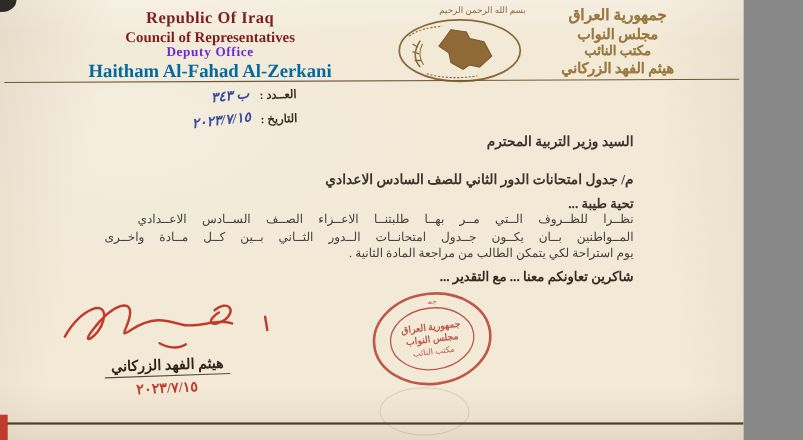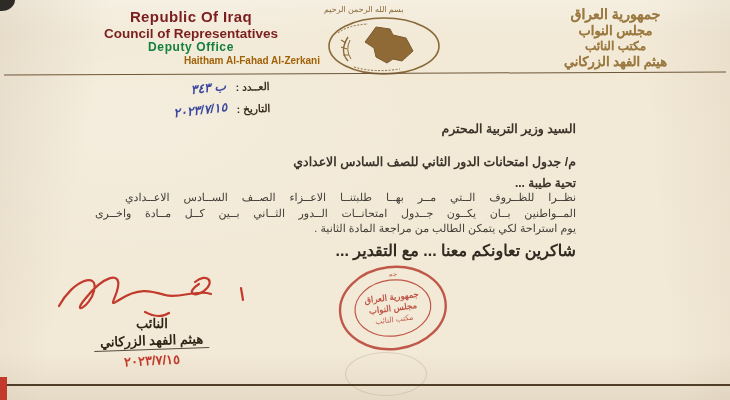--- a/index.html
+++ b/index.html
@@ -1,32 +1,32 @@
 <!DOCTYPE html>
 <html><head>
 <meta charset="utf-8">
 <style>
   html,body{margin:0;padding:0;background:#888;}
-  .page{position:relative;width:730px;height:400px;overflow:hidden;
-        background:#f2e9d6;font-family:Liberation Sans, sans-serif;}
+  .page{position:relative;width:676px;height:400px;overflow:hidden;
+        background:#f2e9d6;font-family:Liberation Serif, serif;}
   .page::before{content:"";position:absolute;inset:0;pointer-events:none;
     background:
       linear-gradient(100deg, rgba(120,90,60,.10), transparent 14%),
       linear-gradient(265deg, rgba(120,90,60,.07), transparent 12%),
       linear-gradient(180deg, rgba(255,255,255,.28), transparent 9%, transparent 88%, rgba(120,90,60,.10)),
       radial-gradient(ellipse at 18% 30%, rgba(255,255,255,.18), transparent 40%);}
   .corner-mark{position:absolute;left:0;top:0;width:15px;height:11px;background:#2e2a26;
       border-bottom-right-radius:90% 100%;}
   
   .hdr-en{position:absolute;left:62px;top:9px;width:258px;text-align:center;line-height:1.12;}
   .en1{font-size:15px;font-weight:bold;color:#7b1e1e;letter-spacing:.4px;}
   .en2{font-size:13.5px;font-weight:bold;color:#7b1e1e;}
-  .en3{font-size:12px;font-weight:bold;color:#15803d;letter-spacing:.6px;}
-  .en4{font-size:10px;font-weight:bold;color:#a16207;margin-top:1px;text-align:right;}
-  .hdr-emblem{position:absolute;left:324px;top:5px;width:134px;text-align:left;}
+  .en3{font-size:12px;font-weight:bold;color:#6d28d9;letter-spacing:.6px;}
+  .en4{font-size:17px;font-weight:bold;color:#0369a1;margin-top:1px;}
+  .hdr-emblem{position:absolute;left:344px;top:5px;width:134px;text-align:right;}
   .bismillah{font-size:8px;color:#8a6a3a;direction:rtl;letter-spacing:1px;margin-bottom:1px;}
   .hdr-ar{position:absolute;right:12px;top:6px;width:205px;text-align:center;direction:rtl;
       color:#9b7a42;line-height:1.22;text-shadow:0 0 .6px rgba(155,122,66,.8);}
   .ar1{font-size:14px;font-weight:bold;}
   .ar2{font-size:13px;font-weight:bold;}
   .ar3{font-size:12px;font-weight:bold;}
   .ar4{font-size:13px;font-weight:bold;}
   .hdr-rule{position:absolute;top:73px;left:4px;right:4px;border-top:1.6px solid #6e5839;transform:rotate(-.25deg);}
   
   .refblock{position:absolute;left:92px;top:77px;width:178px;direction:rtl;transform:rotate(-2deg);}
@@ -35,21 +35,21 @@
   .refval{font-size:12.5px;font-weight:bold;color:#3b4a9e;font-style:italic;display:inline-block;
       transform:rotate(-5deg);margin-right:5px;letter-spacing:1px;}
   
   .letter{position:absolute;left:95px;top:98px;width:481px;direction:rtl;text-align:right;color:#3c332a;}
   .recipient{font-size:12.5px;font-weight:bold;margin-top:23px;}
   .subject{font-size:12.5px;font-weight:bold;margin-top:18px;}
   .greeting{font-size:12px;font-weight:bold;margin-top:7px;}
   .bline{font-size:11px;line-height:15.5px;color:#45403a;text-align:justify;text-align-last:justify;}
   .bline.bl0{padding-left:30px;}
   .bline.last{text-align:right;text-align-last:right;}
-  .closing{font-size:16px;font-weight:bold;margin-top:4px;color:#332b22;}
+  .closing{font-size:12px;font-weight:bold;margin-top:4px;color:#332b22;}
   
   .sigblock{position:absolute;left:42px;top:266px;width:220px;text-align:center;direction:rtl;}
   .sig-title{font-size:13px;font-weight:bold;color:#2f2516;letter-spacing:2px;margin-top:-6px;}
   .sig-name{font-size:13px;font-weight:bold;color:#2f2516;transform:rotate(-2deg);display:inline-block;
       border-bottom:1.5px solid rgba(47,37,22,.8);padding:0 6px 1px;}
   .sig-date{font-size:13px;font-weight:bold;color:#c13a2c;transform:rotate(-3deg);margin-top:3px;letter-spacing:2px;}
   .stamp{position:absolute;left:322px;top:260px;transform:rotate(-7deg);opacity:.82;}
   .emboss{position:absolute;left:345px;top:352px;width:80px;height:42px;border-radius:50%;
       border:1px solid rgba(150,120,80,.22);}
   
@@ -121,21 +121,20 @@
 
   <div class="sigblock">
     <svg width="215" height="52" viewBox="0 0 215 52">
       <g fill="none" stroke="#c13a2c" stroke-width="2.2" stroke-linecap="round">
         <path d="M14,40 C28,14 54,5 49,25 C45,41 26,50 40,33 C58,10 76,5 73,21 C71,33 62,42 74,34 C94,21 106,25 120,29 C134,33 152,23 166,28"></path>
         <path d="M150,16 c12,-10 21,0 9,9 c-10,7 -19,2 -5,-7"></path>
         <path d="M100,46 c9,5 18,5 24,1"></path>
         <path d="M196,22 l2,12"></path>
       </g>
     </svg>
-    <div class="sig-title">النائب</div>
     <div>
       <span class="sig-name">هيثم الفهد الزركاني</span>
     </div>
     <div class="sig-date">٢٠٢٣/٧/١٥</div>
   </div>
 
   <svg class="stamp" width="142" height="98" viewBox="0 0 142 98">
     <defs>
       <path id="ringpath" d="M71,16 a33,33 0 1,1 -0.1,0"></path>
     </defs>

